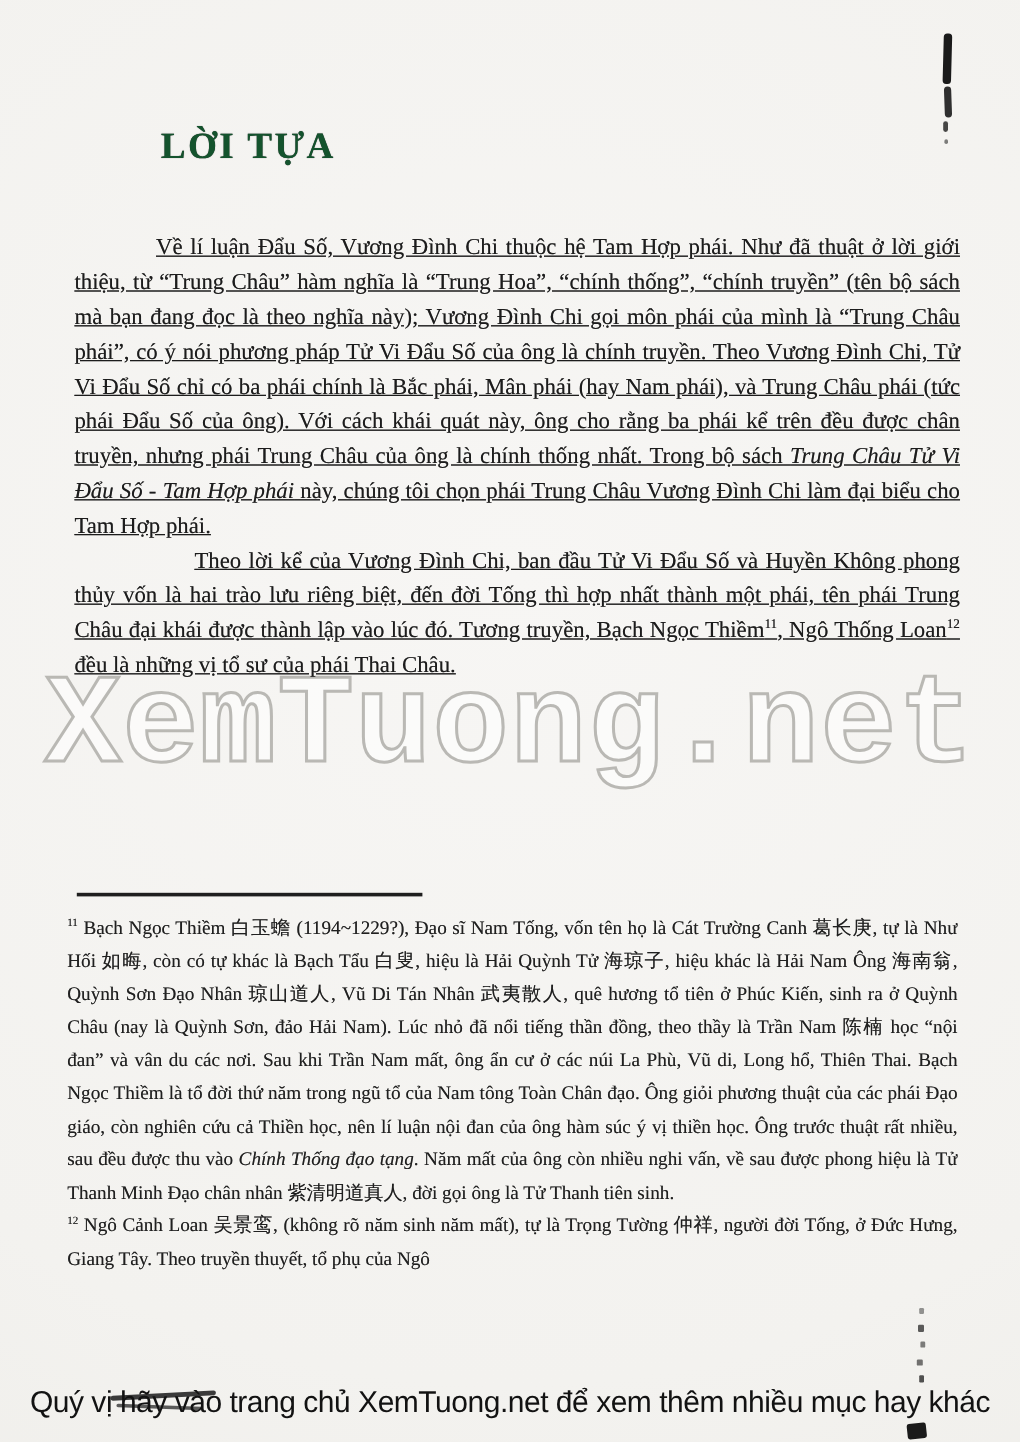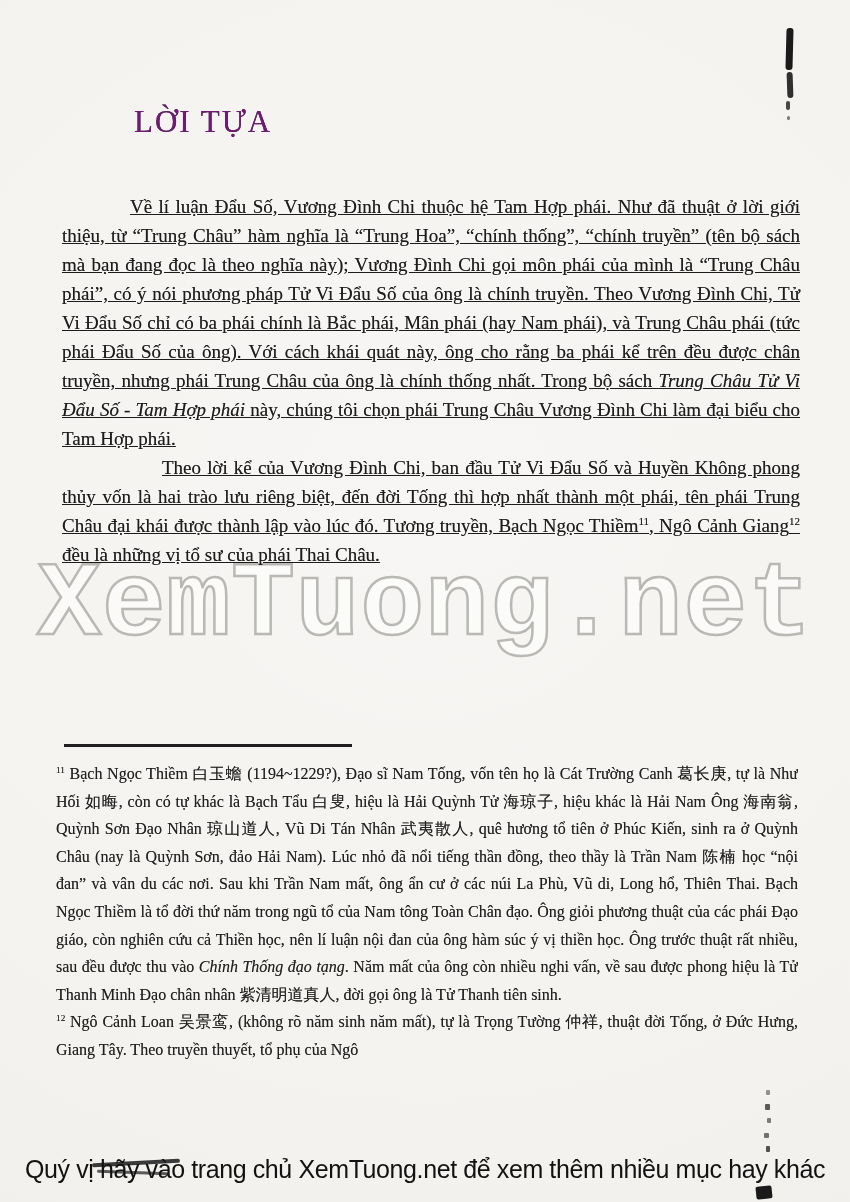--- a/index.html
+++ b/index.html
@@ -11,22 +11,22 @@
     overflow:hidden;
     font-family:"Liberation Serif", serif;
   }
   .scan-page {
     position:absolute; inset:0;
     background:
       radial-gradient(ellipse 120% 80% at 50% 40%, #f7f6f4 0%, #f3f2ef 70%, #efeeea 100%);
   }
   .page-title {
     position:absolute; left:134px; top:104px;
-    font-size:31px; font-weight:normal; letter-spacing:2px;
-    color:#701a75; z-index:2;
+    font-size:31px; font-weight:bold; letter-spacing:2px;
+    color:#14532d; z-index:2;
     text-shadow:0 0 0.6px #333;
   }
   .watermark {
     position:absolute; left:50%; top:546px; transform:translateX(-50%);
     z-index:1; white-space:nowrap;
     font-family:Liberation Mono, monospace;
     font-size:106px; font-weight:bold; letter-spacing:1px;
     color:rgba(255,255,255,0.55);
     -webkit-text-stroke:2.5px rgba(168,167,161,0.78);
     user-select:none;
@@ -77,28 +77,28 @@
 <body>
 
 <div class="scan-page"></div>
 
 <div class="watermark">XemTuong.net</div>
 
 <h1 class="page-title">LỜI TỰA</h1>
 
 <div class="body-text">
   <p class="para-1"><span>Về lí luận Đẩu Số, Vương Đình Chi thuộc hệ Tam Hợp phái. Như đã thuật ở lời giới thiệu, từ “Trung Châu” hàm nghĩa là “Trung Hoa”, “chính thống”, “chính truyền” (tên bộ sách mà bạn đang đọc là theo nghĩa này); Vương Đình Chi gọi môn phái của mình là “Trung Châu phái”, có ý nói phương pháp Tử Vi Đẩu Số của ông là chính truyền. Theo Vương Đình Chi, Tử Vi Đẩu Số chỉ có ba phái chính là Bắc phái, Mân phái (hay Nam phái), và Trung Châu phái (tức phái Đẩu Số của ông). Với cách khái quát này, ông cho rằng ba phái kể trên đều được chân truyền, nhưng phái Trung Châu của ông là chính thống nhất. Trong bộ sách </span><span style="font-style: italic;">Trung Châu Tử Vi Đẩu Số - Tam Hợp phái</span><span> này, chúng tôi chọn phái Trung Châu Vương Đình Chi làm đại biểu cho Tam Hợp phái.</span></p>
-  <p class="para-2"><span>Theo lời kể của Vương Đình Chi, ban đầu Tử Vi Đẩu Số và Huyền Không phong thủy vốn là hai trào lưu riêng biệt, đến đời Tống thì hợp nhất thành một phái, tên phái Trung Châu đại khái được thành lập vào lúc đó. Tương truyền, Bạch Ngọc Thiềm</span><sup>11</sup><span>, Ngô Cảnh Giang</span><sup>12</sup><span> đều là những vị tổ sư của phái Thai Châu.</span></p>
+  <p class="para-2"><span>Theo lời kể của Vương Đình Chi, ban đầu Tử Vi Đẩu Số và Huyền Không phong thủy vốn là hai trào lưu riêng biệt, đến đời Tống thì hợp nhất thành một phái, tên phái Trung Châu đại khái được thành lập vào lúc đó. Tương truyền, Bạch Ngọc Thiềm</span><sup>11</sup><span>, Ngô Thống Loan</span><sup>12</sup><span> đều là những vị tổ sư của phái Thai Châu.</span></p>
 </div>
 
 <div class="footnote-rule"></div>
 
 <div class="footnotes">
   <p><sup>11</sup><span> Bạch Ngọc Thiềm 白玉蟾 (1194~1229?), Đạo sĩ Nam Tống, vốn tên họ là Cát Trường Canh 葛长庚, tự là Như Hối 如晦, còn có tự khác là Bạch Tẩu 白叟, hiệu là Hải Quỳnh Tử 海琼子, hiệu khác là Hải Nam Ông 海南翁, Quỳnh Sơn Đạo Nhân 琼山道人, Vũ Di Tán Nhân 武夷散人, quê hương tổ tiên ở Phúc Kiến, sinh ra ở Quỳnh Châu (nay là Quỳnh Sơn, đảo Hải Nam). Lúc nhỏ đã nổi tiếng thần đồng, theo thầy là Trần Nam 陈楠 học “nội đan” và vân du các nơi. Sau khi Trần Nam mất, ông ẩn cư ở các núi La Phù, Vũ di, Long hổ, Thiên Thai. Bạch Ngọc Thiềm là tổ đời thứ năm trong ngũ tổ của Nam tông Toàn Chân đạo. Ông giỏi phương thuật của các phái Đạo giáo, còn nghiên cứu cả Thiền học, nên lí luận nội đan của ông hàm súc ý vị thiền học. Ông trước thuật rất nhiều, sau đều được thu vào </span><span style="font-style: italic;">Chính Thống đạo tạng</span><span>. Năm mất của ông còn nhiều nghi vấn, về sau được phong hiệu là Tử Thanh Minh Đạo chân nhân 紫清明道真人, đời gọi ông là Tử Thanh tiên sinh.</span></p>
-  <p><sup>12</sup><span> Ngô Cảnh Loan 吴景鸾, (không rõ năm sinh năm mất), tự là Trọng Tường 仲祥, thuật đời Tống, ở Đức Hưng, Giang Tây. Theo truyền thuyết, tổ phụ của Ngô</span></p>
+  <p><sup>12</sup><span> Ngô Cảnh Loan 吴景鸾, (không rõ năm sinh năm mất), tự là Trọng Tường 仲祥, người đời Tống, ở Đức Hưng, Giang Tây. Theo truyền thuyết, tổ phụ của Ngô</span></p>
 </div>
 
 <div class="footer-banner">Quý vị hãy vào trang chủ XemTuong.net để xem thêm nhiều mục hay khác</div>
 
 <div class="artifact ink-top-1"></div>
 <div class="artifact ink-top-2"></div>
 <div class="artifact ink-top-3"></div>
 <div class="artifact ink-top-4"></div>
 <div class="artifact dot-col-1"></div>
 <div class="artifact dot-col-2"></div>

